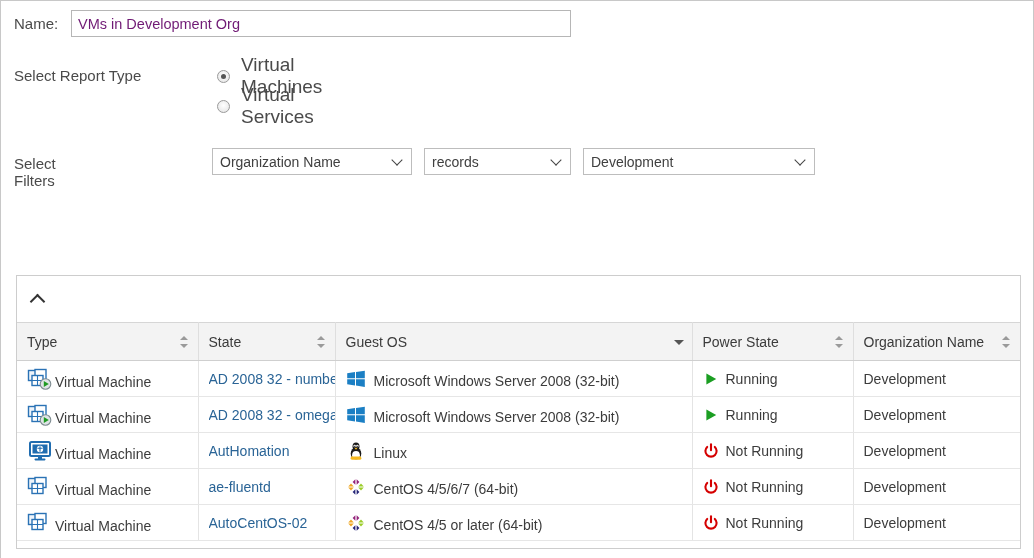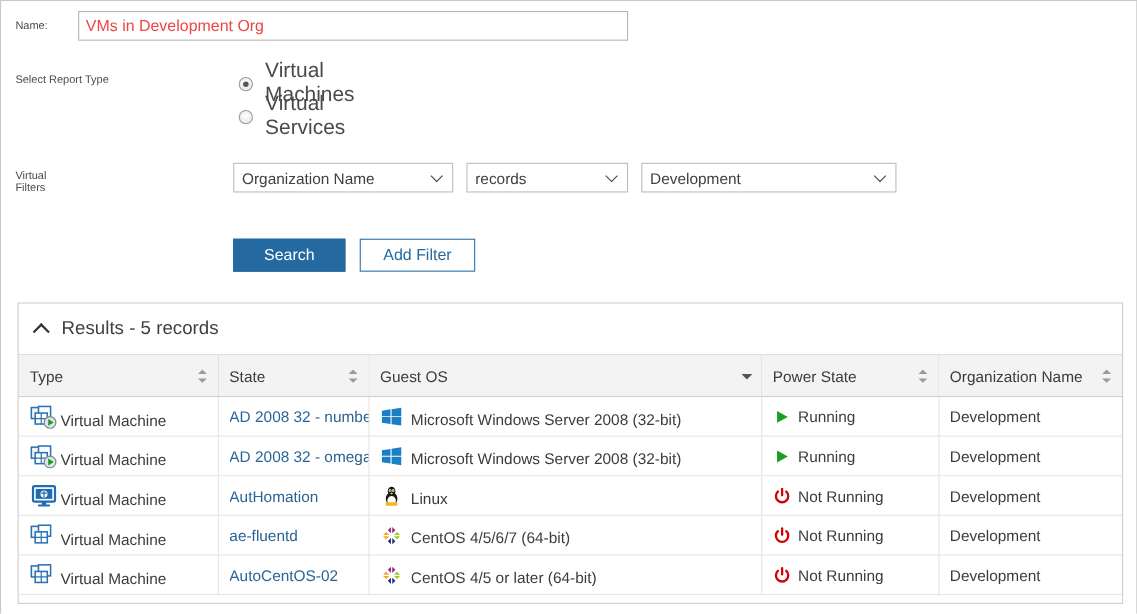--- a/index.html
+++ b/index.html
@@ -18,31 +18,31 @@
     border-top: 1px solid #c8c8c8;
     border-right: 1px solid #c8c8c8;
     background: #fff;
   }
 
   .row-name {
     position: absolute; left: 13px; top: 9px;
     display: flex; align-items: center;
   }
   .lbl {
-    font-size: 10px; color: #4a4a4a;
+    font-size: 15px; color: #4a4a4a;
     font-family: "Liberation Sans", sans-serif;
   }
   .name-label { width: 55px; }
   .name-input {
     width: 500px; height: 27px;
     margin-left: 2px;
     border: 1px solid #b6b6b6;
     background: #fff;
     font-size: 14.5px;
-    color: #ef4444;
+    color: #701a75;
     padding: 0 6px;
     font-family: "Liberation Sans", sans-serif;
     outline: none;
   }
 
   .row-reporttype {
     position: absolute; left: 13px; top: 64px;
   }
   .reporttype-label { position: absolute; left: 0; top: 2px; width: 200px; }
   .radio-group { position: absolute; left: 203px; top: 0; }
@@ -219,46 +219,41 @@
         <span class="radio-text">Virtual Machines</span>
       </div>
       <div class="radio-line">
         <span class="radio"></span>
         <span class="radio-text">Virtual Services</span>
       </div>
     </div>
   </div>
 
   <div class="row-filters">
-    <span class="lbl filters-label">Virtual Filters</span>
+    <span class="lbl filters-label">Select Filters</span>
     <div class="selects">
       <div class="sel w1">
         <span>Organization Name</span>
         <span class="chev"></span>
       </div>
       <div class="sel w2">
         <span>records</span>
         <span class="chev"></span>
       </div>
       <div class="sel w3">
         <span>Development</span>
         <span class="chev"></span>
       </div>
     </div>
   </div>
 
-  <div class="buttons">
-    <div class="btn btn-primary">Search</div>
-    <div class="btn btn-secondary">Add Filter</div>
-  </div>
 
   <div class="results-panel">
     <div class="results-header">
       <span class="collapse-chev"></span>
-      <span class="results-title">Results - 5 records</span>
     </div>
 
     <table class="grid">
       <colgroup>
         <col style="width:181px">
         <col style="width:137px">
         <col style="width:357px">
         <col style="width:161px">
         <col style="width:167px">
       </colgroup>

